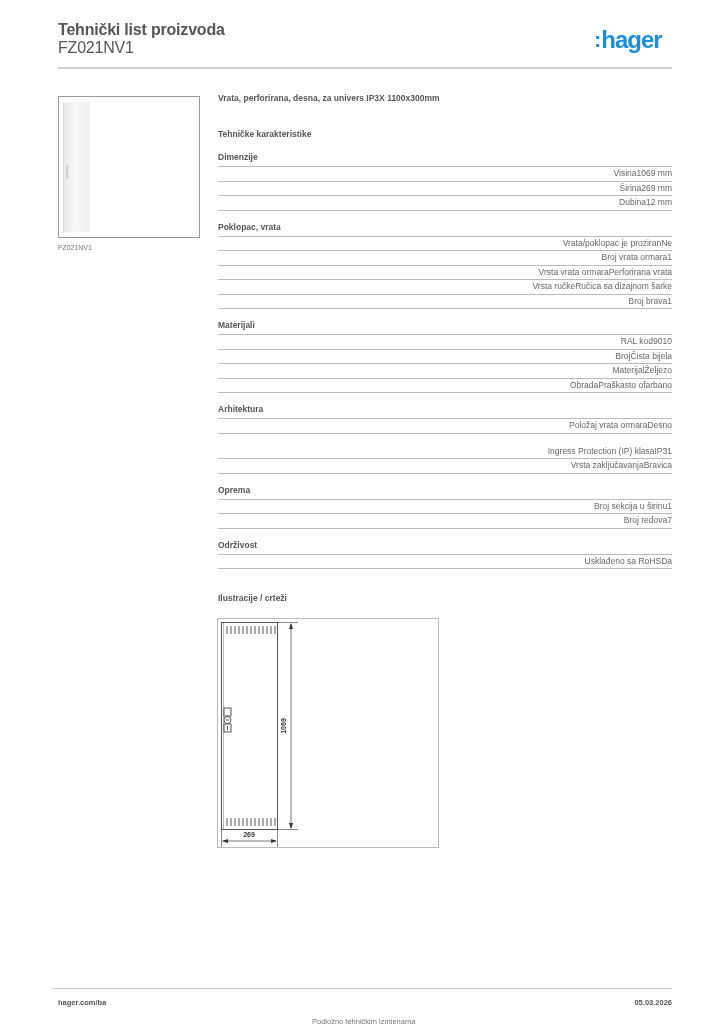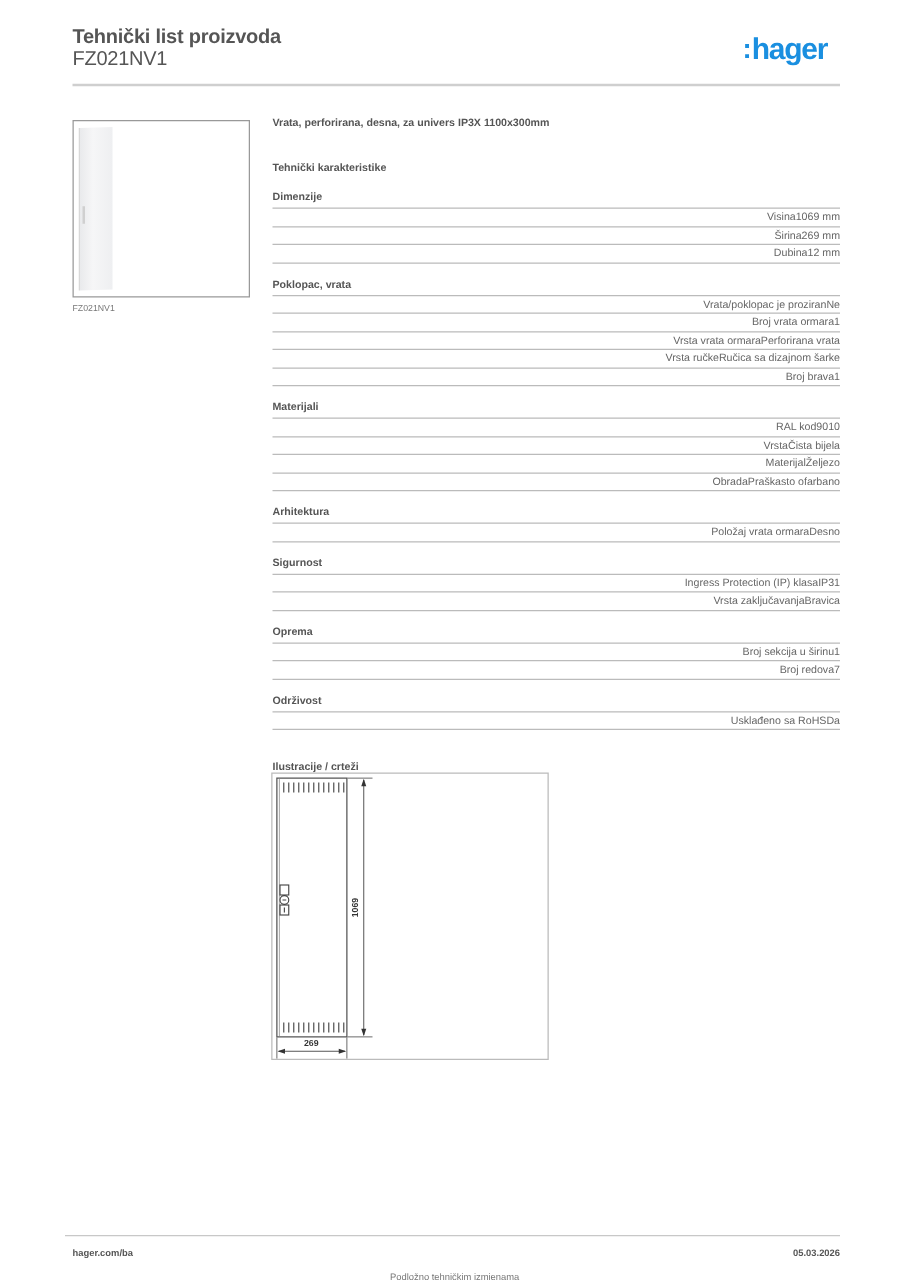--- a/index.html
+++ b/index.html
@@ -79,21 +79,21 @@
 <div class="header-rule"></div>
 
 <div class="product-img">
   <div class="door"></div>
   <div class="handle"></div>
 </div>
 <div class="img-caption">FZ021NV1</div>
 
 <div class="main">
   <div class="desc">Vrata, perforirana, desna, za univers IP3X 1100x300mm</div>
-  <div class="section-title">Tehnički karakteristike</div>
+  <div class="section-title">Tehničke karakteristike</div>
 
   <div class="group">
     <div class="group-title">Dimenzije</div>
     <div class="row">
         <span>Visina</span>
         <span class="val">1069 mm</span>
       </div>
     <div class="row">
         <span>Širina</span>
         <span class="val">269 mm</span>
@@ -128,21 +128,21 @@
       </div>
   </div>
 
   <div class="group">
     <div class="group-title">Materijali</div>
     <div class="row">
         <span>RAL kod</span>
         <span class="val">9010</span>
       </div>
     <div class="row">
-        <span>Vrsta</span>
+        <span>Broj</span>
         <span class="val">Čista bijela</span>
       </div>
     <div class="row">
         <span>Materijal</span>
         <span class="val">Željezo</span>
       </div>
     <div class="row">
         <span>Obrada</span>
         <span class="val">Praškasto ofarbano</span>
       </div>
@@ -150,21 +150,20 @@
 
   <div class="group">
     <div class="group-title">Arhitektura</div>
     <div class="row">
         <span>Položaj vrata ormara</span>
         <span class="val">Desno</span>
       </div>
   </div>
 
   <div class="group">
-    <div class="group-title">Sigurnost</div>
     <div class="row">
         <span>Ingress Protection (IP) klasa</span>
         <span class="val">IP31</span>
       </div>
     <div class="row">
         <span>Vrsta zaključavanja</span>
         <span class="val">Bravica</span>
       </div>
   </div>
 

